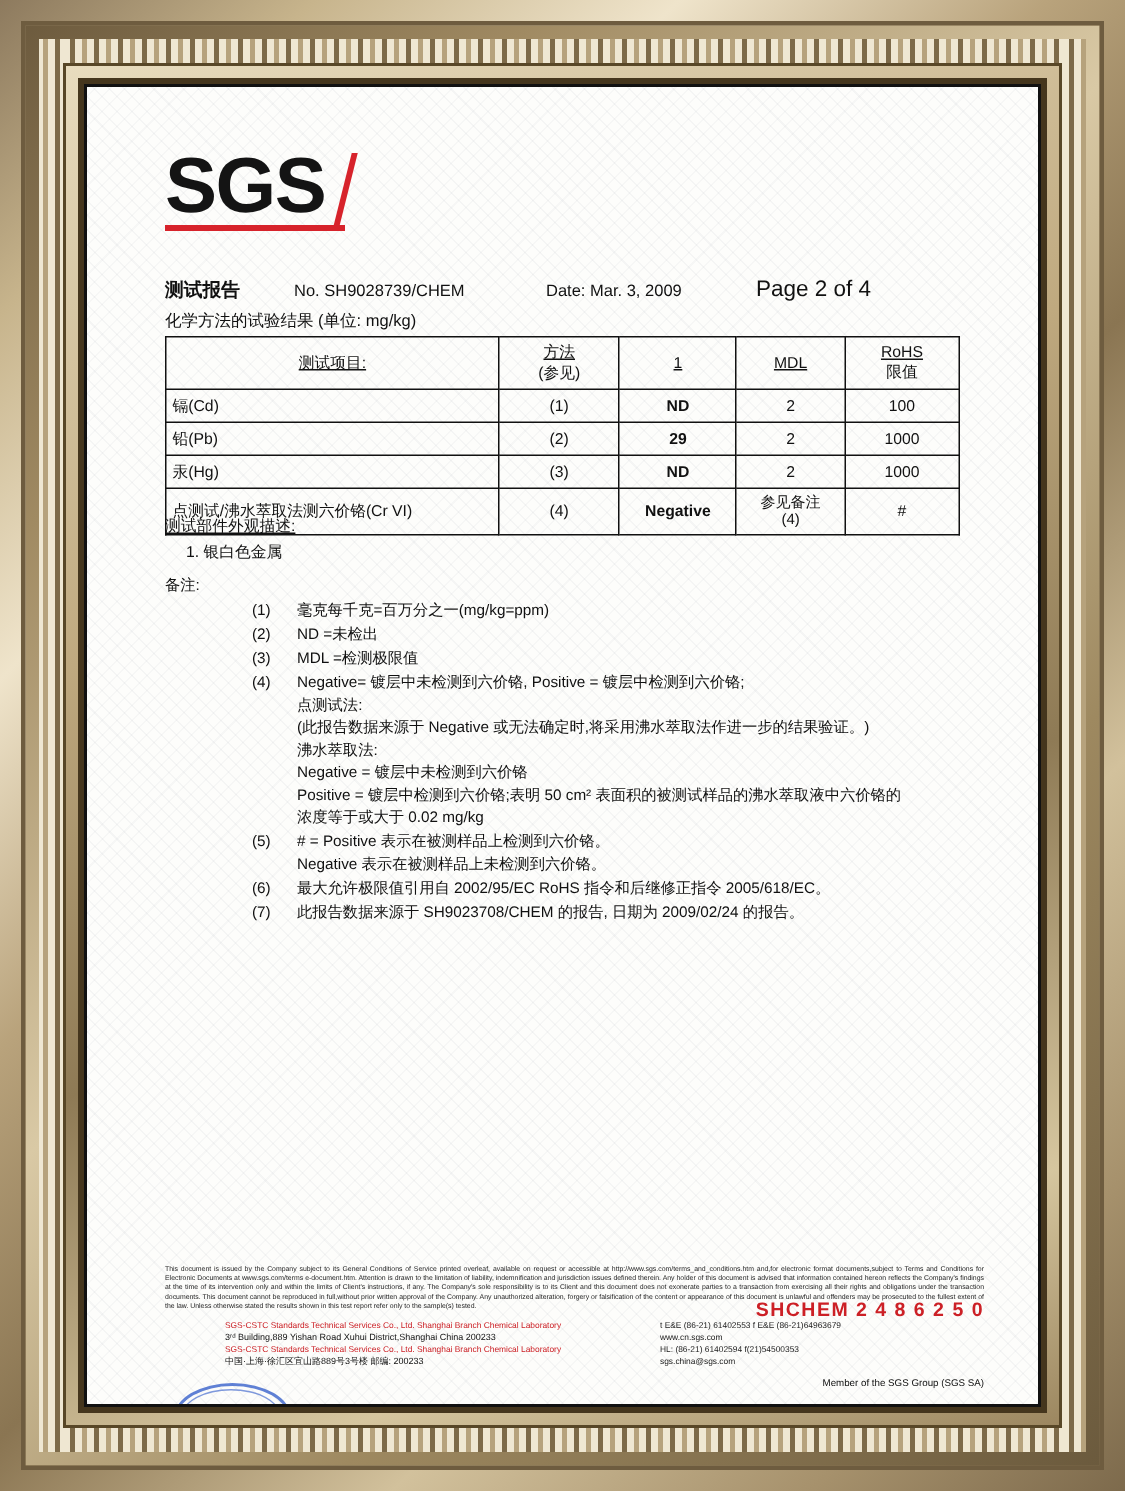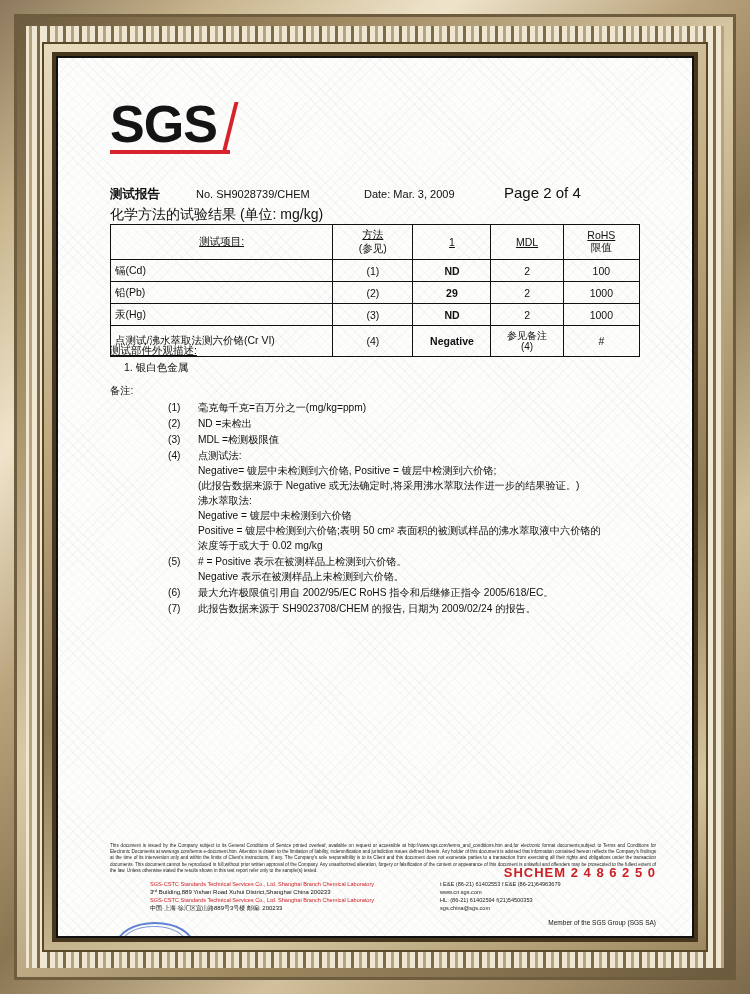--- a/index.html
+++ b/index.html
@@ -126,21 +126,21 @@
     width: 86px;
   }
   .doc-header .t-no { width: 168px; font-size: 11px; }
   .doc-header .t-date { width: 140px; font-size: 11px; }
   .doc-header .t-page { font-size: 15px; }
 
   .section-title {
     position: absolute;
     left: 52px;
     top: 148px;
-    font-size: 14px;
+    font-size: 11px;
     color: #111;
     z-index: 3;
   }
 
   
   #results-table {
     position: absolute;
     left: 52px;
     top: 166px;
     width: 530px;
@@ -380,22 +380,22 @@
         <div class="n-body">ND =未检出</div>
       </div>
       <div class="n-item">
         <div class="n-idx">(3)</div>
         <div class="n-body">MDL =检测极限值</div>
       </div>
 
       <div class="n-item">
         <div class="n-idx">(4)</div>
         <div class="n-body">
+          <div>Negative= 镀层中未检测到六价铬, Positive = 镀层中检测到六价铬;</div>
           <div>点测试法:</div>
-          <div>Negative= 镀层中未检测到六价铬, Positive = 镀层中检测到六价铬;</div>
           <div>(此报告数据来源于 Negative 或无法确定时,将采用沸水萃取法作进一步的结果验证。)</div>
           <div>沸水萃取法:</div>
           <div>Negative = 镀层中未检测到六价铬</div>
           <div>Positive = 镀层中检测到六价铬;表明 50 cm² 表面积的被测试样品的沸水萃取液中六价铬的</div>
           <div>浓度等于或大于 0.02 mg/kg</div>
         </div>
       </div>
 
       <div class="n-item">
         <div class="n-idx">(5)</div>

